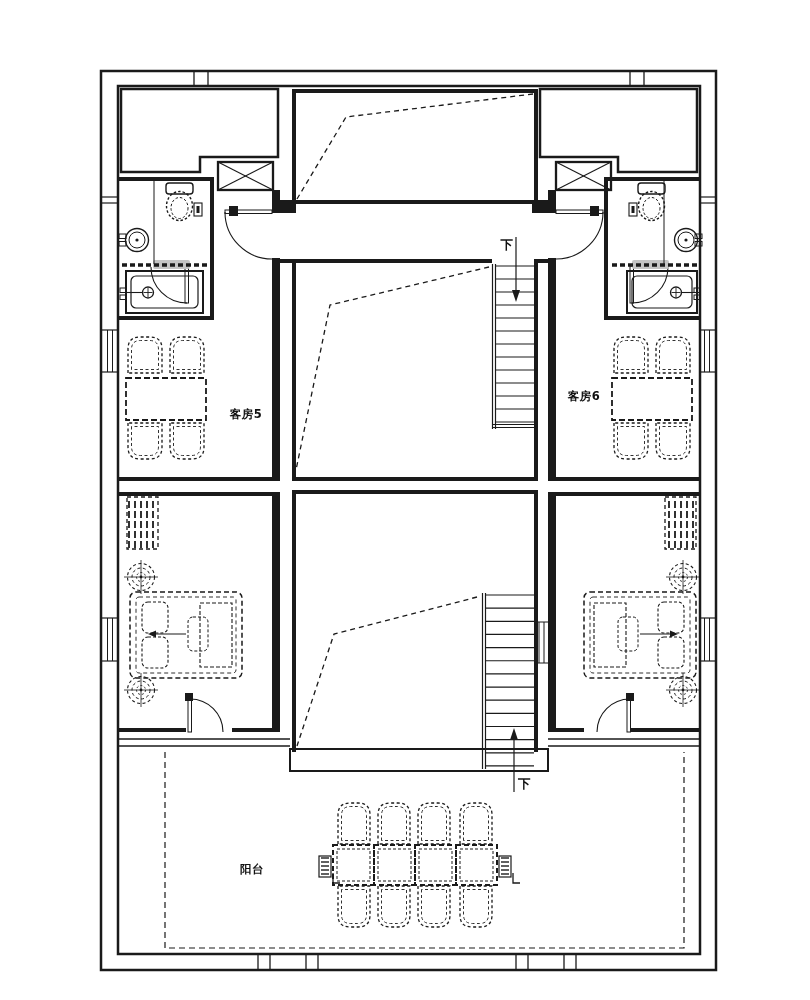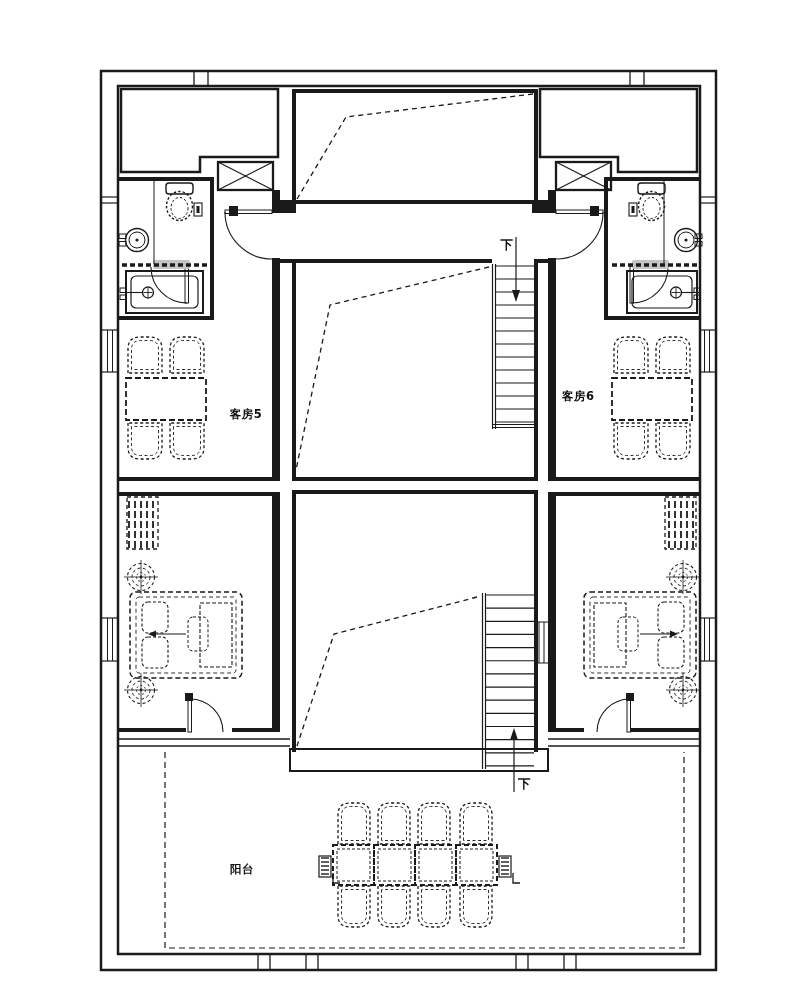--- a/index.html
+++ b/index.html
@@ -325,17 +325,17 @@
         <rect x="319" y="856" width="12" height="21" fill="none" stroke="#1a1a1a" stroke-width="1.2"></rect>
         <rect x="320" y="857" width="10" height="19" fill="url(#hstripe)"></rect>
         <path d="M333,873 L333,883 L340,883" fill="none" stroke="#1a1a1a" stroke-width="1.3"></path>
         <rect x="499" y="856" width="12" height="21" fill="none" stroke="#1a1a1a" stroke-width="1.2"></rect>
         <rect x="500" y="857" width="10" height="19" fill="url(#hstripe)"></rect>
         <path d="M513,873 L513,883 L520,883" fill="none" stroke="#1a1a1a" stroke-width="1.3"></path>
       </g>
     </svg>
 
   <div class="lbl" style="left:224px;top:390px;width:44px;text-align:center;margin-top:18px;">客房5</div>
-  <div class="lbl" style="left:562px;top:390px;width:44px;">客房6</div>
-  <div class="lbl" style="left:230px;top:863px;width:44px;text-align:left;">阳台</div>
+  <div class="lbl" style="left:562px;top:390px;width:44px;text-align:center;">客房6</div>
+  <div class="lbl" style="left:230px;top:863px;width:44px;text-align:center;">阳台</div>
   <div class="lbl small" style="left:495px;top:238px;width:18px;text-align:right;">下</div>
   <div class="lbl small" style="left:518px;top:777px;width:18px;">下</div>
 </div>
 
 </body></html>

